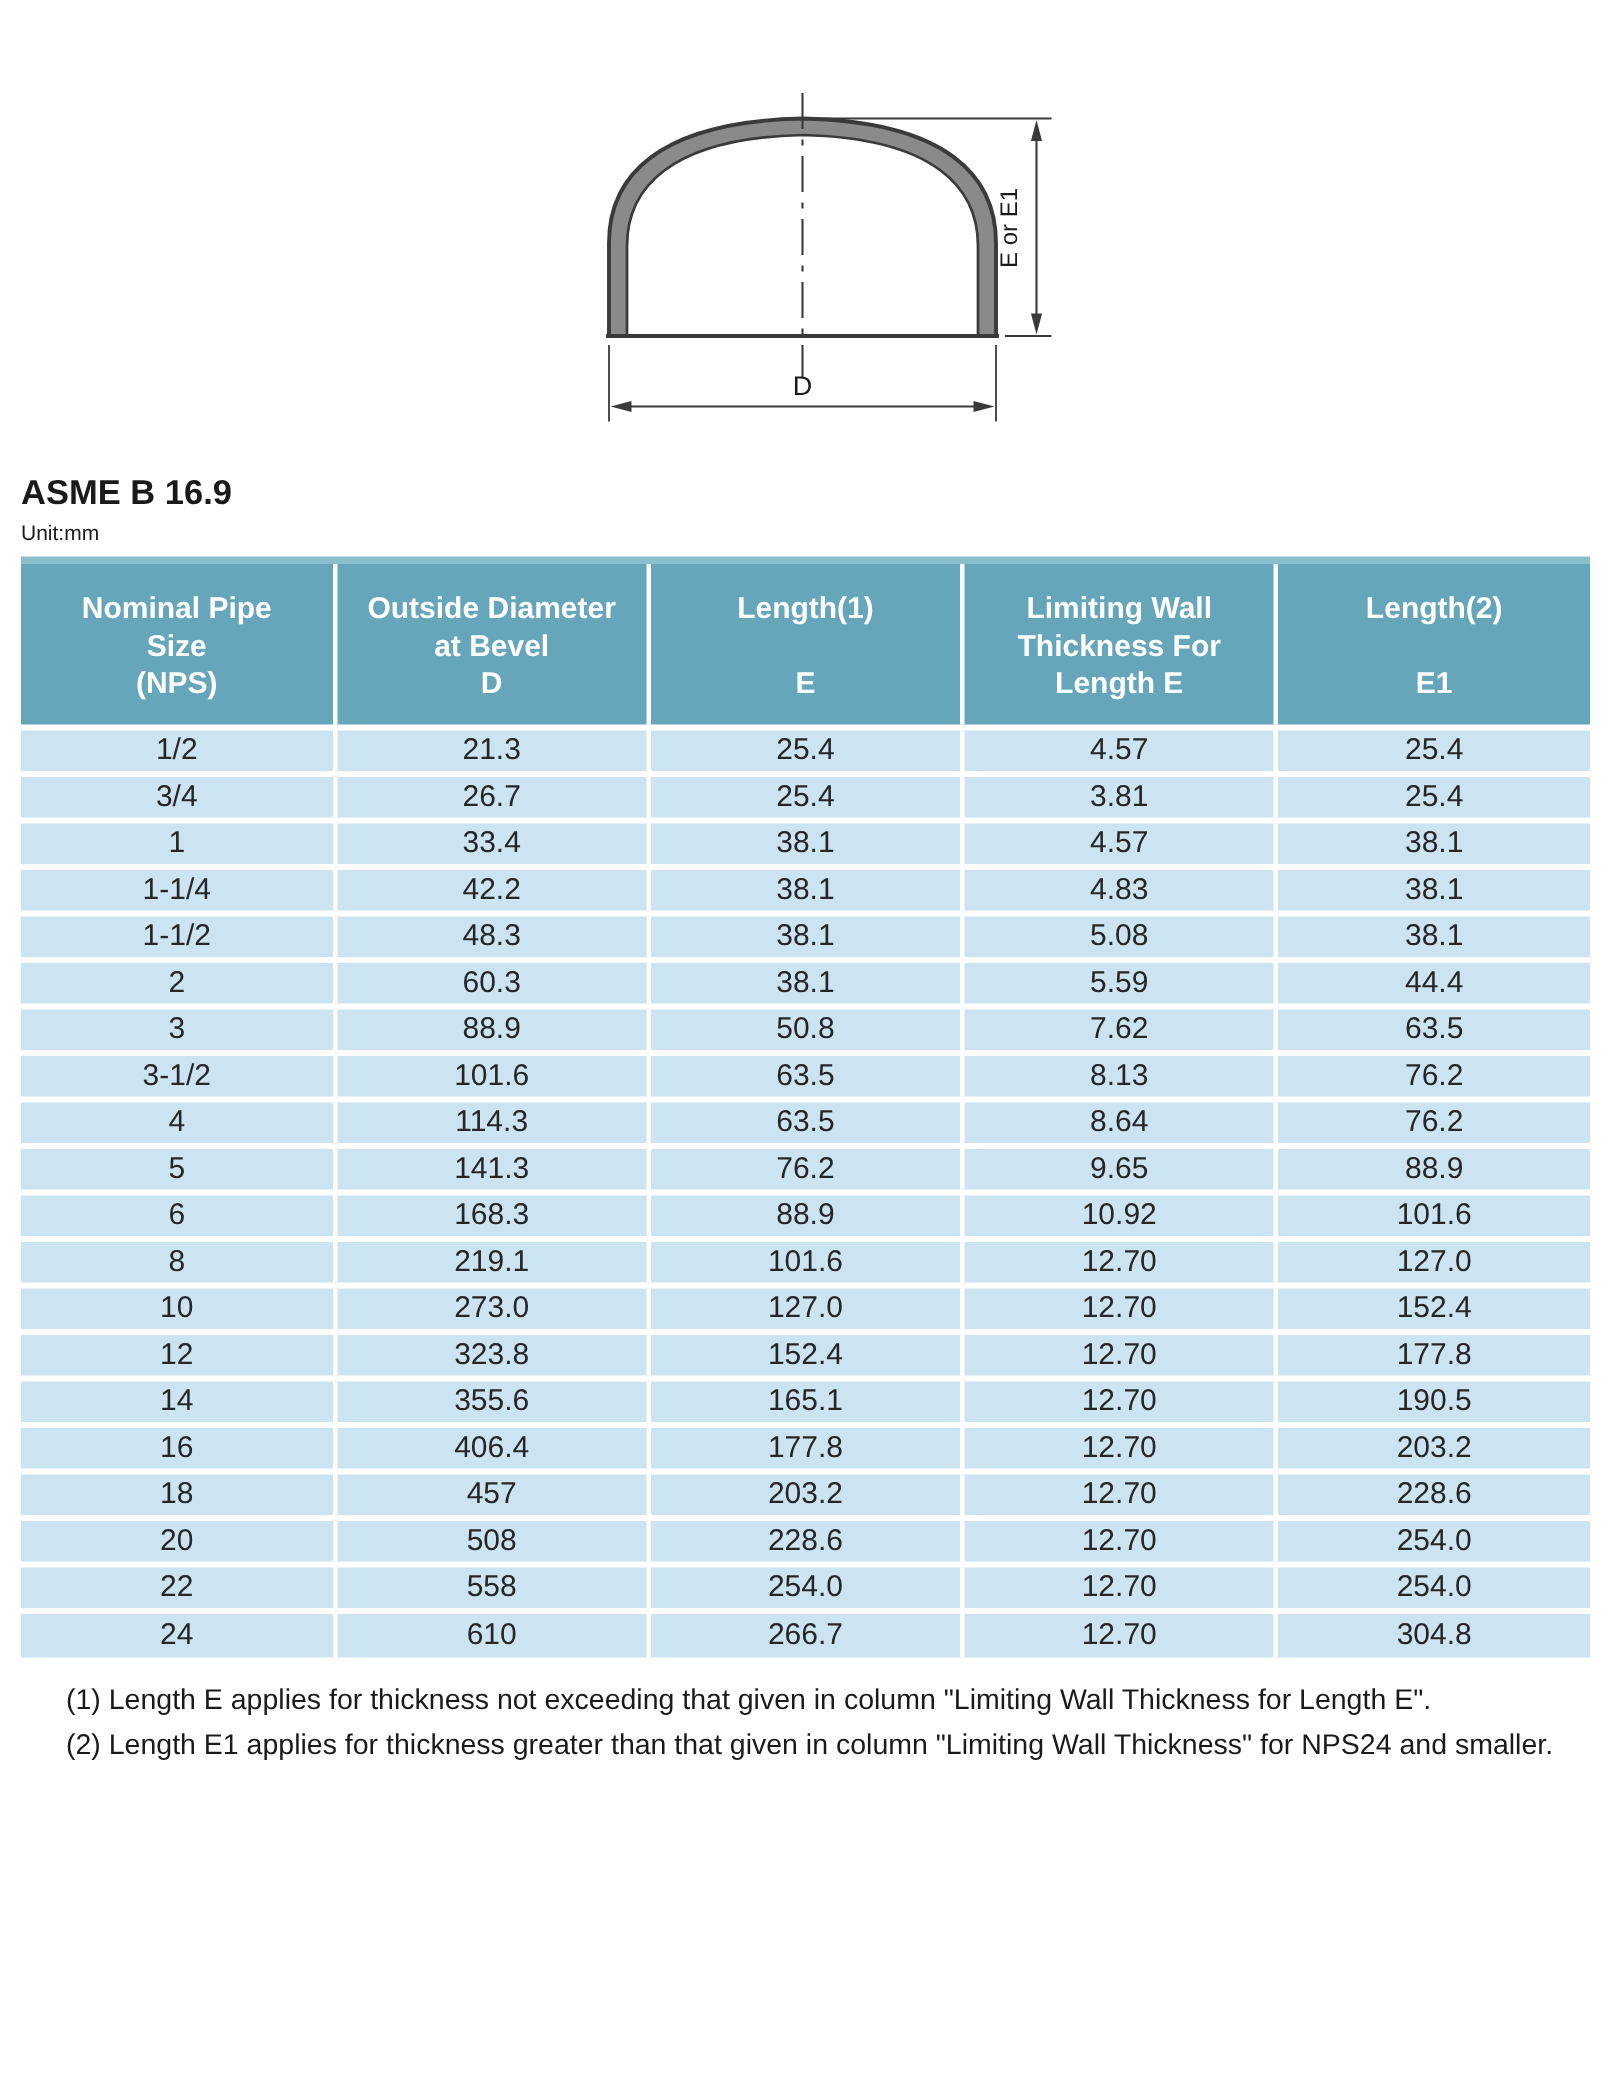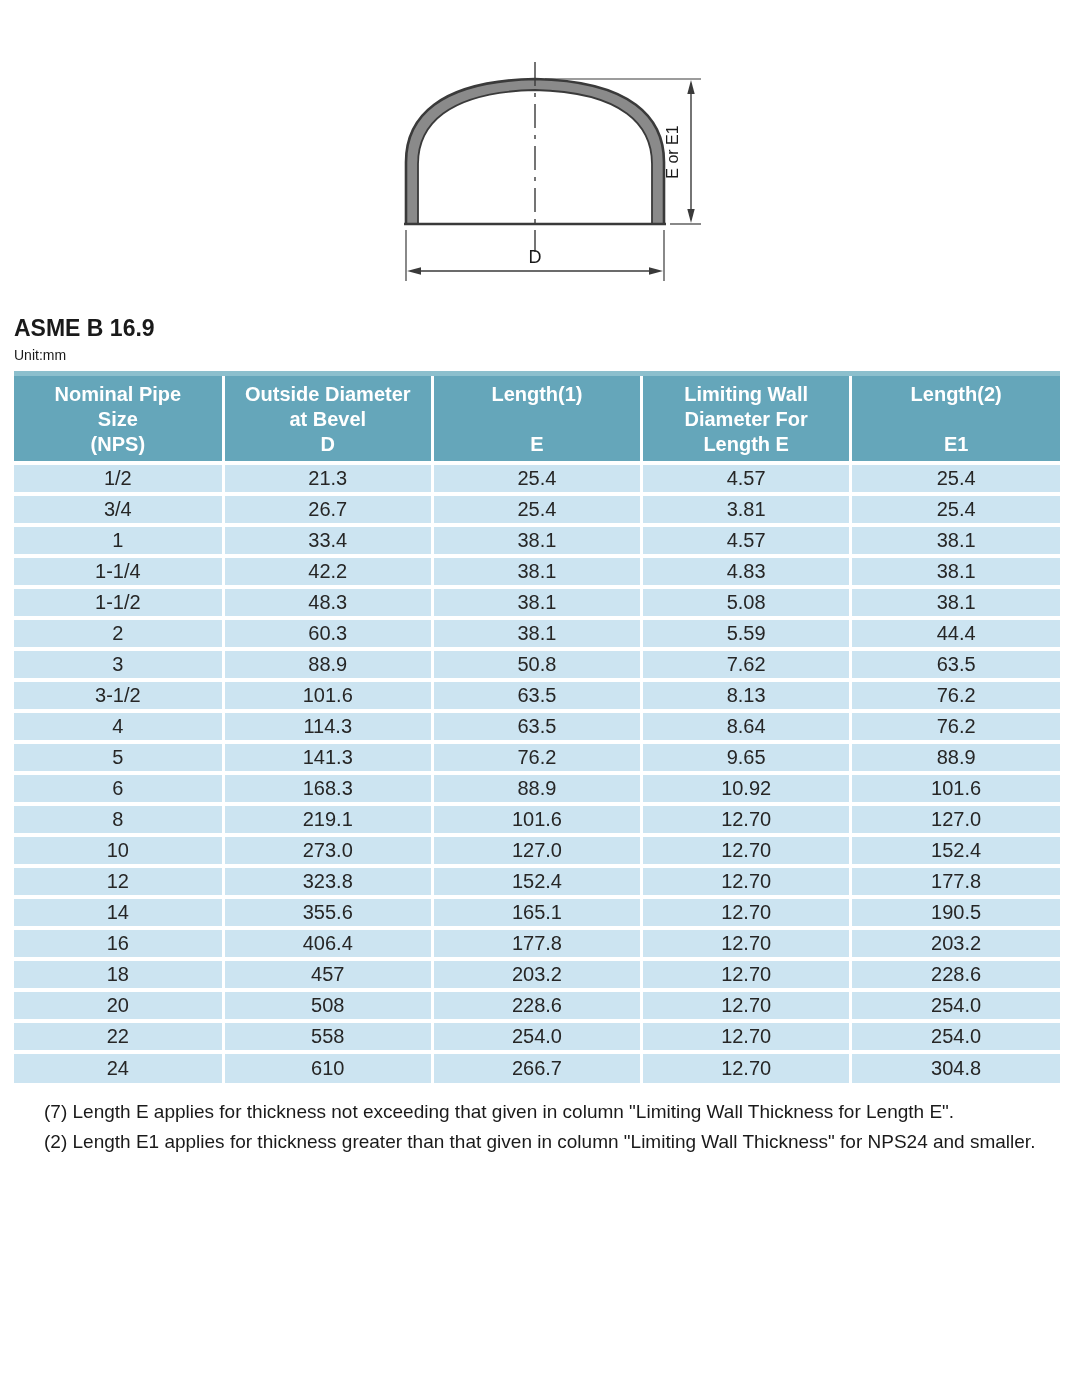--- a/index.html
+++ b/index.html
@@ -9,21 +9,21 @@
   .diagram-wrap { width:1074px; height:300px; }
 
   .title-block { width:1046px; margin:14px 14px 0 14px; }
   .standard-title { font-size:23px; font-weight:bold; color:#1a1a1a; line-height:28px; }
   .unit-label { font-size:14px; color:#1a1a1a; line-height:26px; margin-bottom:3px; }
 
   .table-wrap { width:1046px; margin:0 14px; border-top:5px solid #8cbfcd; }
   table { width:100%; border-collapse:collapse; table-layout:fixed; }
   th { background:#65a6ba; color:#ffffff; font-weight:bold; font-size:20px;
        border-right:3px solid #ffffff; border-bottom:4px solid #ffffff;
-       vertical-align:top; padding:0; height:87px; }
+       vertical-align:top; padding:12px; height:87px; }
   th:last-child { border-right:none;margin-top:24px; }
   .hcell { display:flex; flex-direction:column; justify-content:space-between;
            height:83px; padding:6px 2px 2px 2px; }
   .h-lines div { line-height:25px; }
   .h-symbol { line-height:25px; }
   td { background:#cce4f1; color:#262626; font-size:20px; text-align:center;
        border-right:3px solid #ffffff; border-bottom:4px solid #ffffff;
        height:31px; padding:0; }
   td:last-child { border-right:none; }
   tbody tr:last-child td { border-bottom:none; }
@@ -102,21 +102,21 @@
                 <div class="h-lines">
                   <div>Length(1)</div>
                 </div>
                 <div class="h-symbol">E</div>
               </div>
             </th>
             <th>
               <div class="hcell">
                 <div class="h-lines">
                   <div>Limiting Wall</div>
-                  <div>Diameter For</div>
+                  <div>Thickness For</div>
                 </div>
                 <div class="h-symbol">Length E</div>
               </div>
             </th>
             <th>
               <div class="hcell">
                 <div class="h-lines">
                   <div>Length(2)</div>
                 </div>
                 <div class="h-symbol">E1</div>
@@ -264,18 +264,18 @@
             <td>266.7</td>
             <td>12.70</td>
             <td>304.8</td>
           </tr>
         </tbody>
     </table>
   </div>
 
   <div class="notes">
     <div id="notes-list">
-        <div class="note-item">(7) Length E applies for thickness not exceeding that given in column "Limiting Wall Thickness for Length E".</div>
+        <div class="note-item">(1) Length E applies for thickness not exceeding that given in column "Limiting Wall Thickness for Length E".</div>
         <div class="note-item">(2) Length E1 applies for thickness greater than that given in column "Limiting Wall Thickness" for NPS24 and smaller.</div>
       </div>
   </div>
 
 </div>
 
 </body></html>

